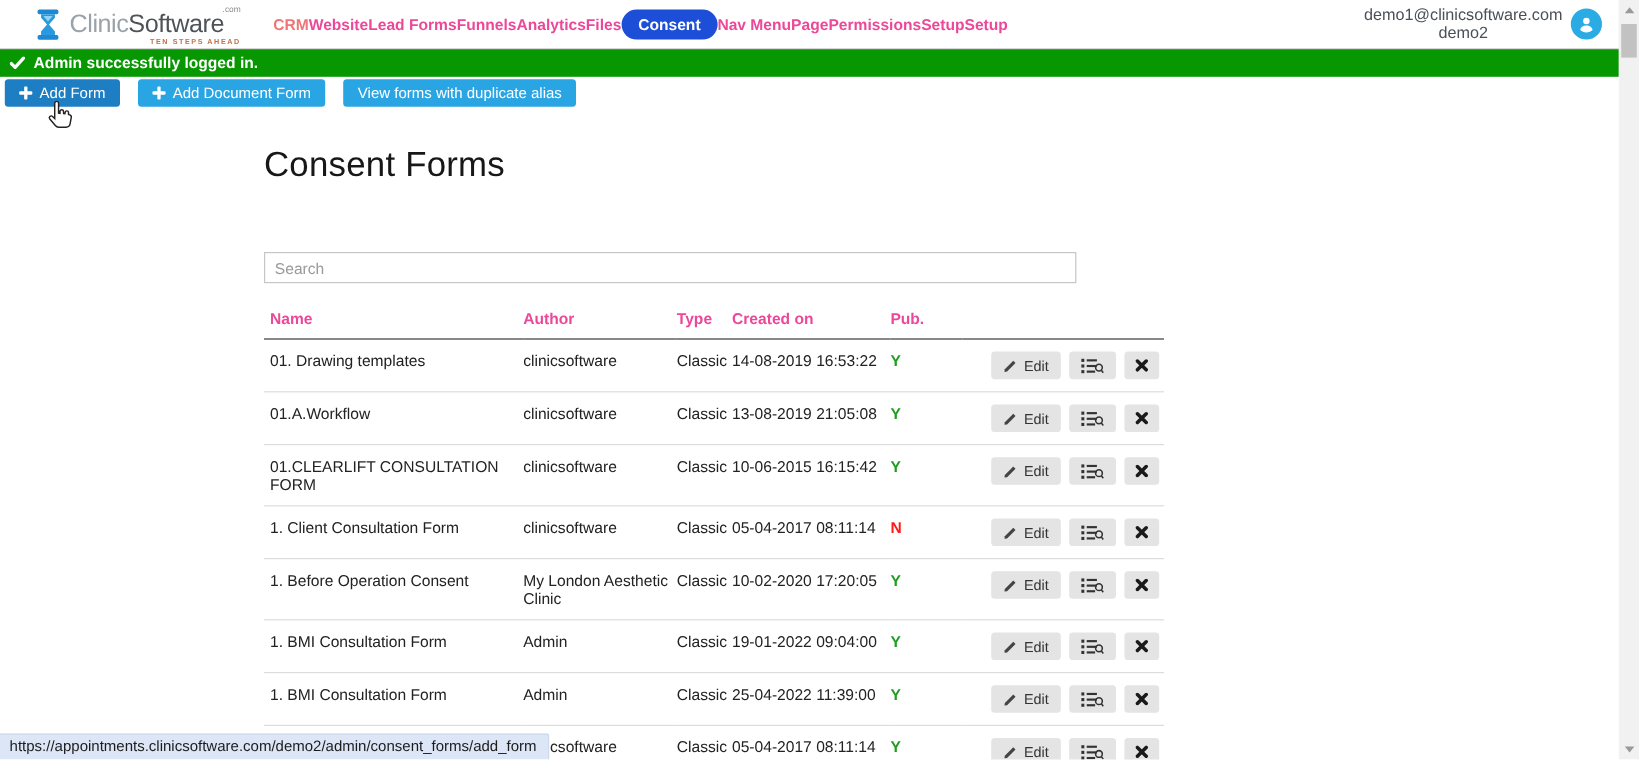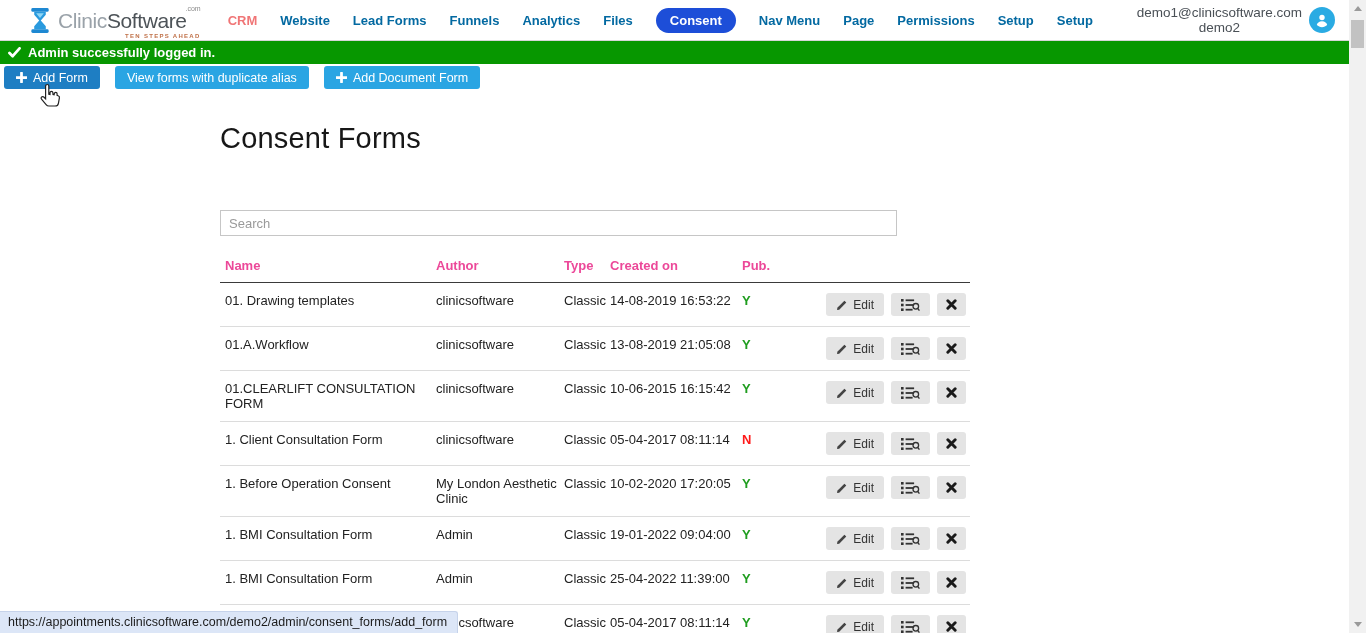--- a/index.html
+++ b/index.html
@@ -11,22 +11,22 @@
   .topbar { width:1349px; height:41px; display:flex; align-items:center;
     padding:0 14px 0 28px; border-bottom:1px solid #d6d6d6;
     box-shadow:0 2px 0 rgba(0,0,0,0.05); background:#fff; }
   .logo { display:flex; align-items:center; gap:6px; cursor:pointer; }
   .brand { position:relative; line-height:1; font-size:21px; letter-spacing:-0.4px; padding-right:14px; }
   .brand .b1 { color:#9aa2a9; }
   .brand .b2 { color:#4d5358; }
   .brand .tld { position:absolute; top:-5px; right:0; font-size:7px; color:#8a8a8a; letter-spacing:0; }
   .brand .tagline { position:absolute; bottom:-8px; right:0; font-size:6px; color:#c0724a;
     letter-spacing:1.3px; font-weight:700; white-space:nowrap; }
-  .nav { display:flex; align-items:center; gap:23px; margin-left:27px; }
-  .nav-item { font-size:13px; font-weight:600; color:#0369a1; text-decoration:none; cursor:pointer; white-space:nowrap; }
+  .nav { display:flex; align-items:center; margin-left:27px; }
+  .nav-item { font-size:13px; font-weight:600; color:#ec4899; text-decoration:none; cursor:pointer; white-space:nowrap; }
   .nav-item.active { background:#1d4ed8; color:#fff; padding:5px 14px; border-radius:14px; }
   .userbox { margin-left:auto; display:flex; align-items:center; gap:7px; }
   .usertext { text-align:center; font-size:13.5px; color:#4a5056; line-height:15px; }
   .avatar { width:26px; height:26px; border-radius:50%; background:#2aabe3; display:flex;
     align-items:center; justify-content:center; cursor:pointer; flex:0 0 auto; }
 
   
   .banner { width:1349px; height:23px; background:#079700; color:#fff; display:flex;
     align-items:center; gap:7px; padding-left:8px; font-size:13px; font-weight:700; }
 
@@ -128,27 +128,27 @@
     <svg class="cursor-hand" width="24" height="28" viewBox="0 0 24 28">
       <path d="M9.2 1.5c.9 0 1.6.7 1.6 1.6v8.2l1.2.2V9.8c0-.8.7-1.4 1.5-1.4.7 0 1.3.5 1.4 1.2l.1 2 1.1.2.2-1.2c.1-.7.7-1.2 1.4-1.2.8 0 1.4.6 1.4 1.4v1.6l1 .3c.9.3 1.5 1.2 1.3 2.1l-1 5.5c-.3 1.6-1.7 2.7-3.3 2.7H11c-1.1 0-2.2-.5-2.9-1.4l-4.6-5.5c-.5-.6-.5-1.6.1-2.1.6-.6 1.6-.6 2.2 0l1.8 1.8V3.1c0-.9.7-1.6 1.6-1.6z" fill="#fff" stroke="#222" stroke-width="1.2"></path>
     </svg>
   <button class="tb-btn" style="background: rgb(30, 126, 195);">
         <svg width="11" height="11" viewBox="0 0 12 12">
           <path d="M6 1v10M1 6h10" stroke="#fff" stroke-width="3" stroke-linecap="round"></path>
         </svg>
         <span>Add Form</span>
       </button>
       <button class="tb-btn" style="background: rgb(42, 165, 227);">
-        <span>View forms with duplicate alias</span>
-      </button>
-      <button class="tb-btn" style="background: rgb(42, 165, 227);">
         <svg width="11" height="11" viewBox="0 0 12 12">
           <path d="M6 1v10M1 6h10" stroke="#fff" stroke-width="3" stroke-linecap="round"></path>
         </svg>
         <span>Add Document Form</span>
+      </button>
+      <button class="tb-btn" style="background: rgb(42, 165, 227);">
+        <span>View forms with duplicate alias</span>
       </button>
     </div>
 
   <main class="main">
     <h1 class="page-title">Consent Forms</h1>
     <input class="search-input" type="text" placeholder="Search" style="">
     <table class="forms">
       <colgroup>
         <col style="width:216px">
           <col style="width:128px">

